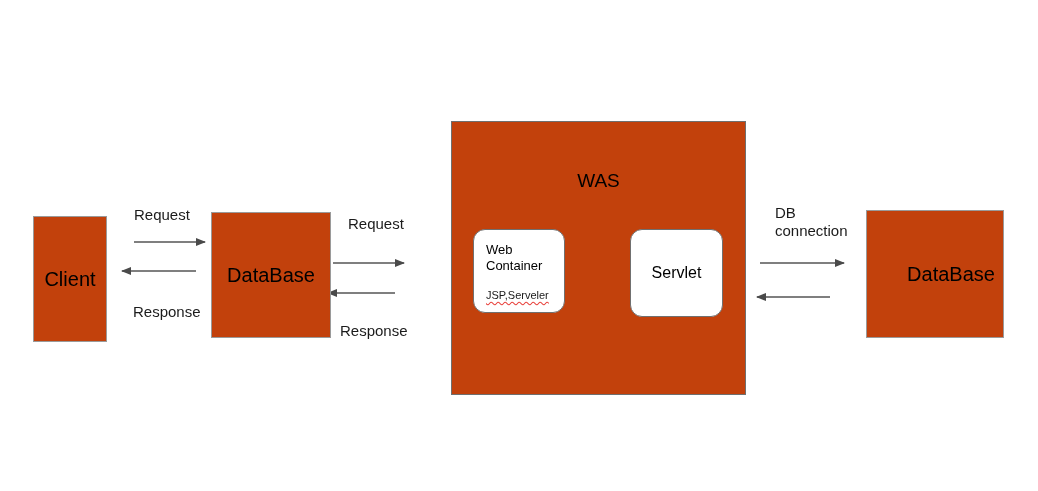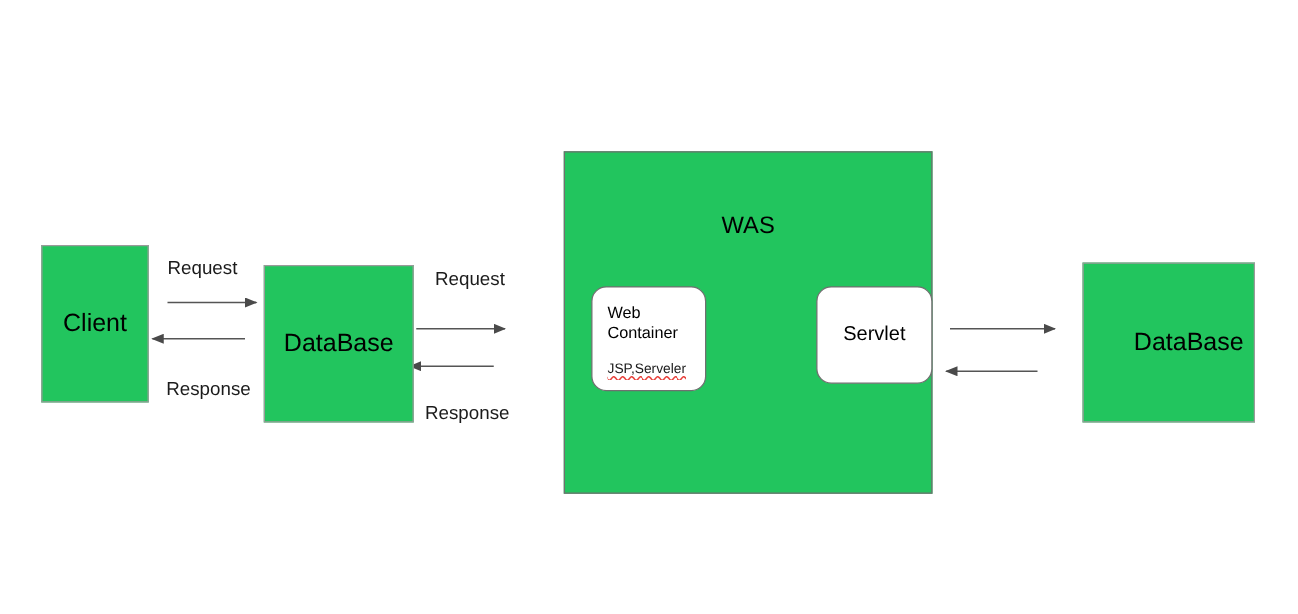--- a/index.html
+++ b/index.html
@@ -16,21 +16,21 @@
     width: 1038px;
     height: 491px;
     background: #ffffff;
     overflow: hidden;
   }
 
   
   .box {
     position: absolute;
     box-sizing: border-box;
-    background: #22c55e;
+    background: #c2410c;
     border: 1.5px solid #9a9a9a;
     display: flex;
     align-items: center;
     justify-content: center;
   }
   .box-label {
     font-size: 20px;
     line-height: 1.1;
     color: #000000;
     white-space: nowrap;
@@ -122,48 +122,50 @@
     <line x1="333" y1="263" x2="404" y2="263" stroke="#555" stroke-width="1.3" marker-end="url(#ahR)"></line>
     <line x1="395" y1="293" x2="328" y2="293" stroke="#555" stroke-width="1.3" marker-end="url(#ahL)"></line>
 
     <line x1="565" y1="247" x2="628" y2="247" stroke="#555" stroke-width="1.3" marker-end="url(#ahR)"></line>
     <line x1="627" y1="285" x2="566" y2="285" stroke="#555" stroke-width="1.3" marker-end="url(#ahL)"></line>
 
     <line x1="760" y1="263" x2="844" y2="263" stroke="#555" stroke-width="1.3" marker-end="url(#ahR)"></line>
     <line x1="830" y1="297" x2="757" y2="297" stroke="#555" stroke-width="1.3" marker-end="url(#ahL)"></line>
   </svg>
 
-  <div class="box" id="client-box" style="left:33px; top:196px; width:86px; height:126px;">
+  <div class="box" id="client-box" style="left:33px; top:216px; width:74px; height:126px;">
     <span class="box-label">Client</span>
   </div>
 
   <div class="box" id="webserver-box" style="left:211px; top:212px; width:120px; height:126px;">
     <span class="box-label">DataBase</span>
   </div>
 
   <div class="box" id="was-container" style="left:451px; top:121px; width:295px; height:274px;">
     <span class="was-title" style="left:0; right:0; top:48px; text-align:center;">WAS</span>
 
     <div class="rbox" style="left:21px; top:107px; width:92px; height:84px;">
       <span class="rbox-text" style="left:12px; top:12px;">Web
 Container</span>
       <span class="misspelled" style="left:12px; top:59px;">JSP,Serveler</span>
     </div>
 
-    <div class="rbox" style="left:178px; top:107px; width:93px; height:78px;margin-left:23px;">
+    <div class="rbox" style="left:178px; top:107px; width:93px; height:88px;">
       <span class="rbox-center">Servlet</span>
     </div>
   </div>
 
   <div class="box" id="database-box" style="left:866px; top:210px; width:138px; height:128px;padding-left:32px;">
     <span class="box-label">DataBase</span>
   </div>
 
   <span class="flabel" style="left:134px; top:206px;">Request</span>
 
   <span class="flabel" style="left:133px; top:303px;">Response</span>
 
   <span class="flabel" style="left:348px; top:215px;">Request</span>
 
   <span class="flabel" style="left:340px; top:322px;">Response</span>
 
+  <span class="flabel" style="left:775px; top:204px;">DB
+connection</span>
 
 </div>
 
 </body></html>

